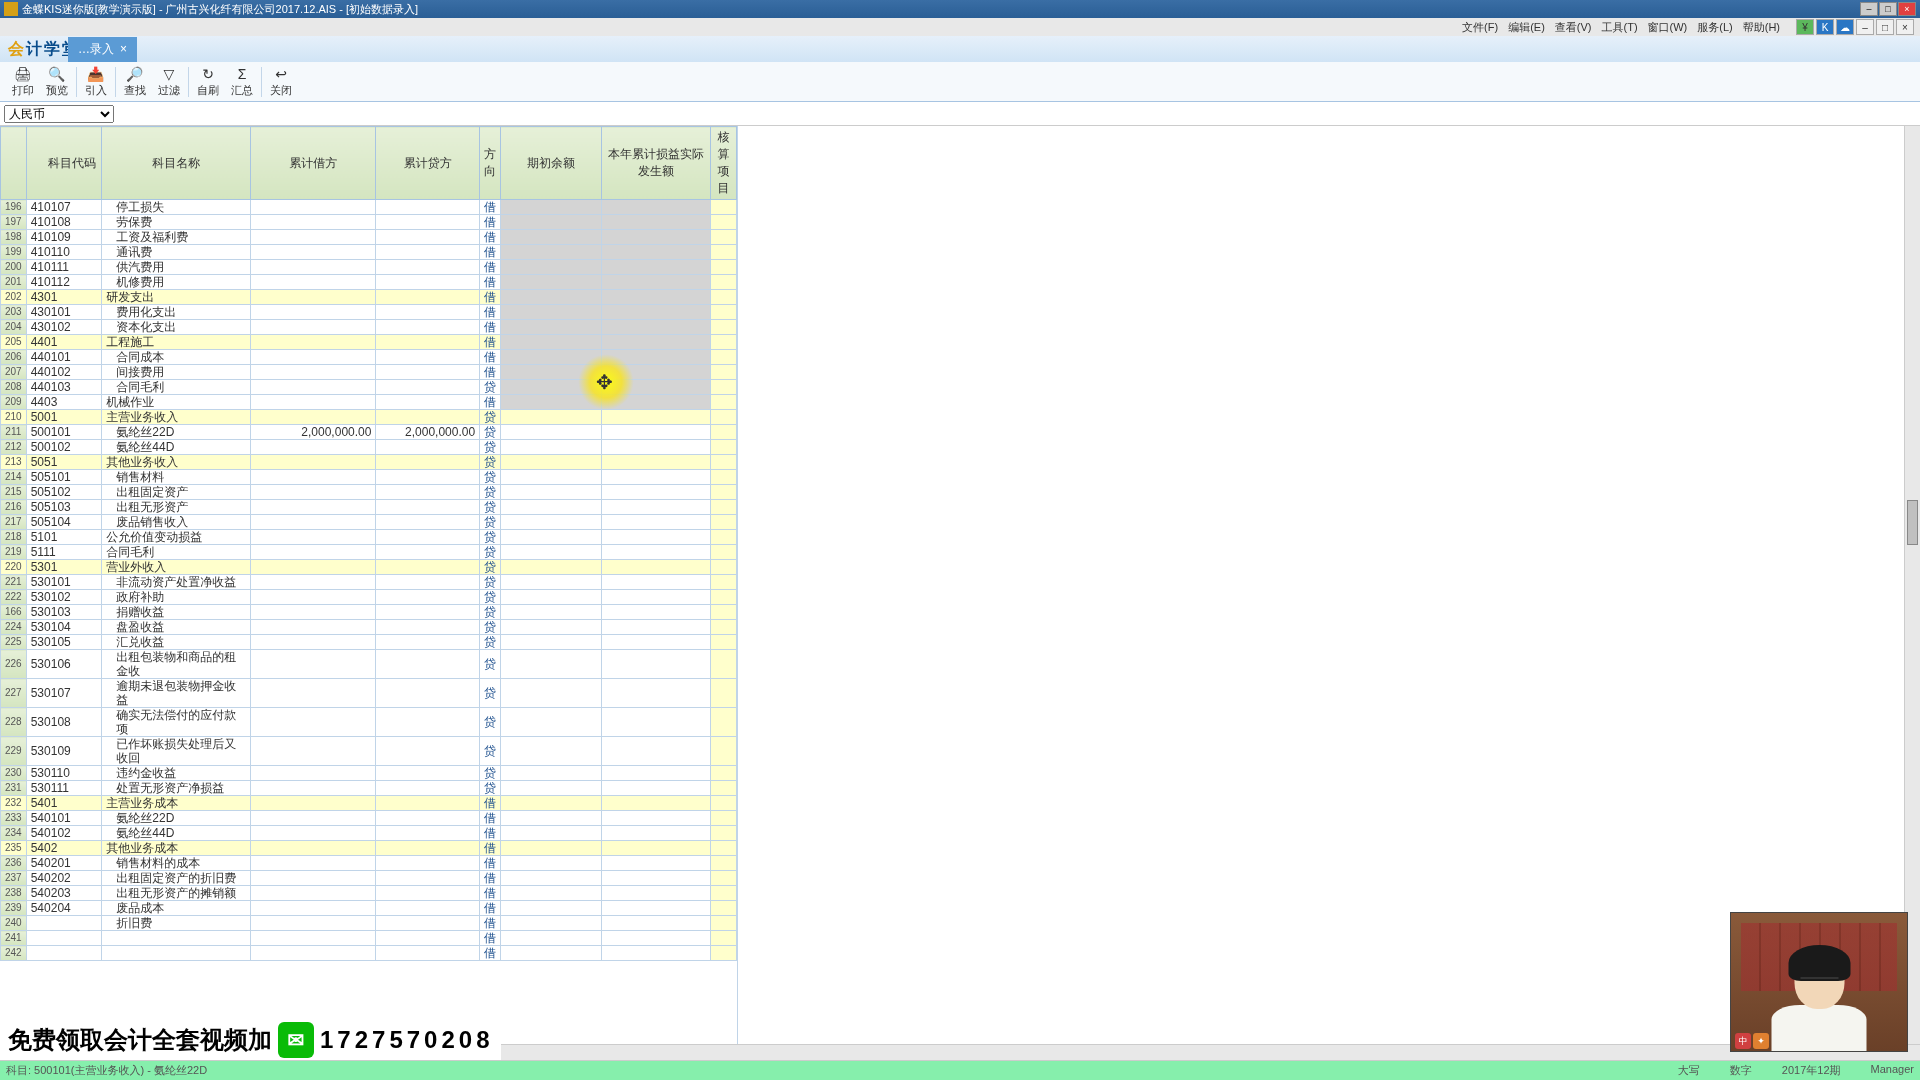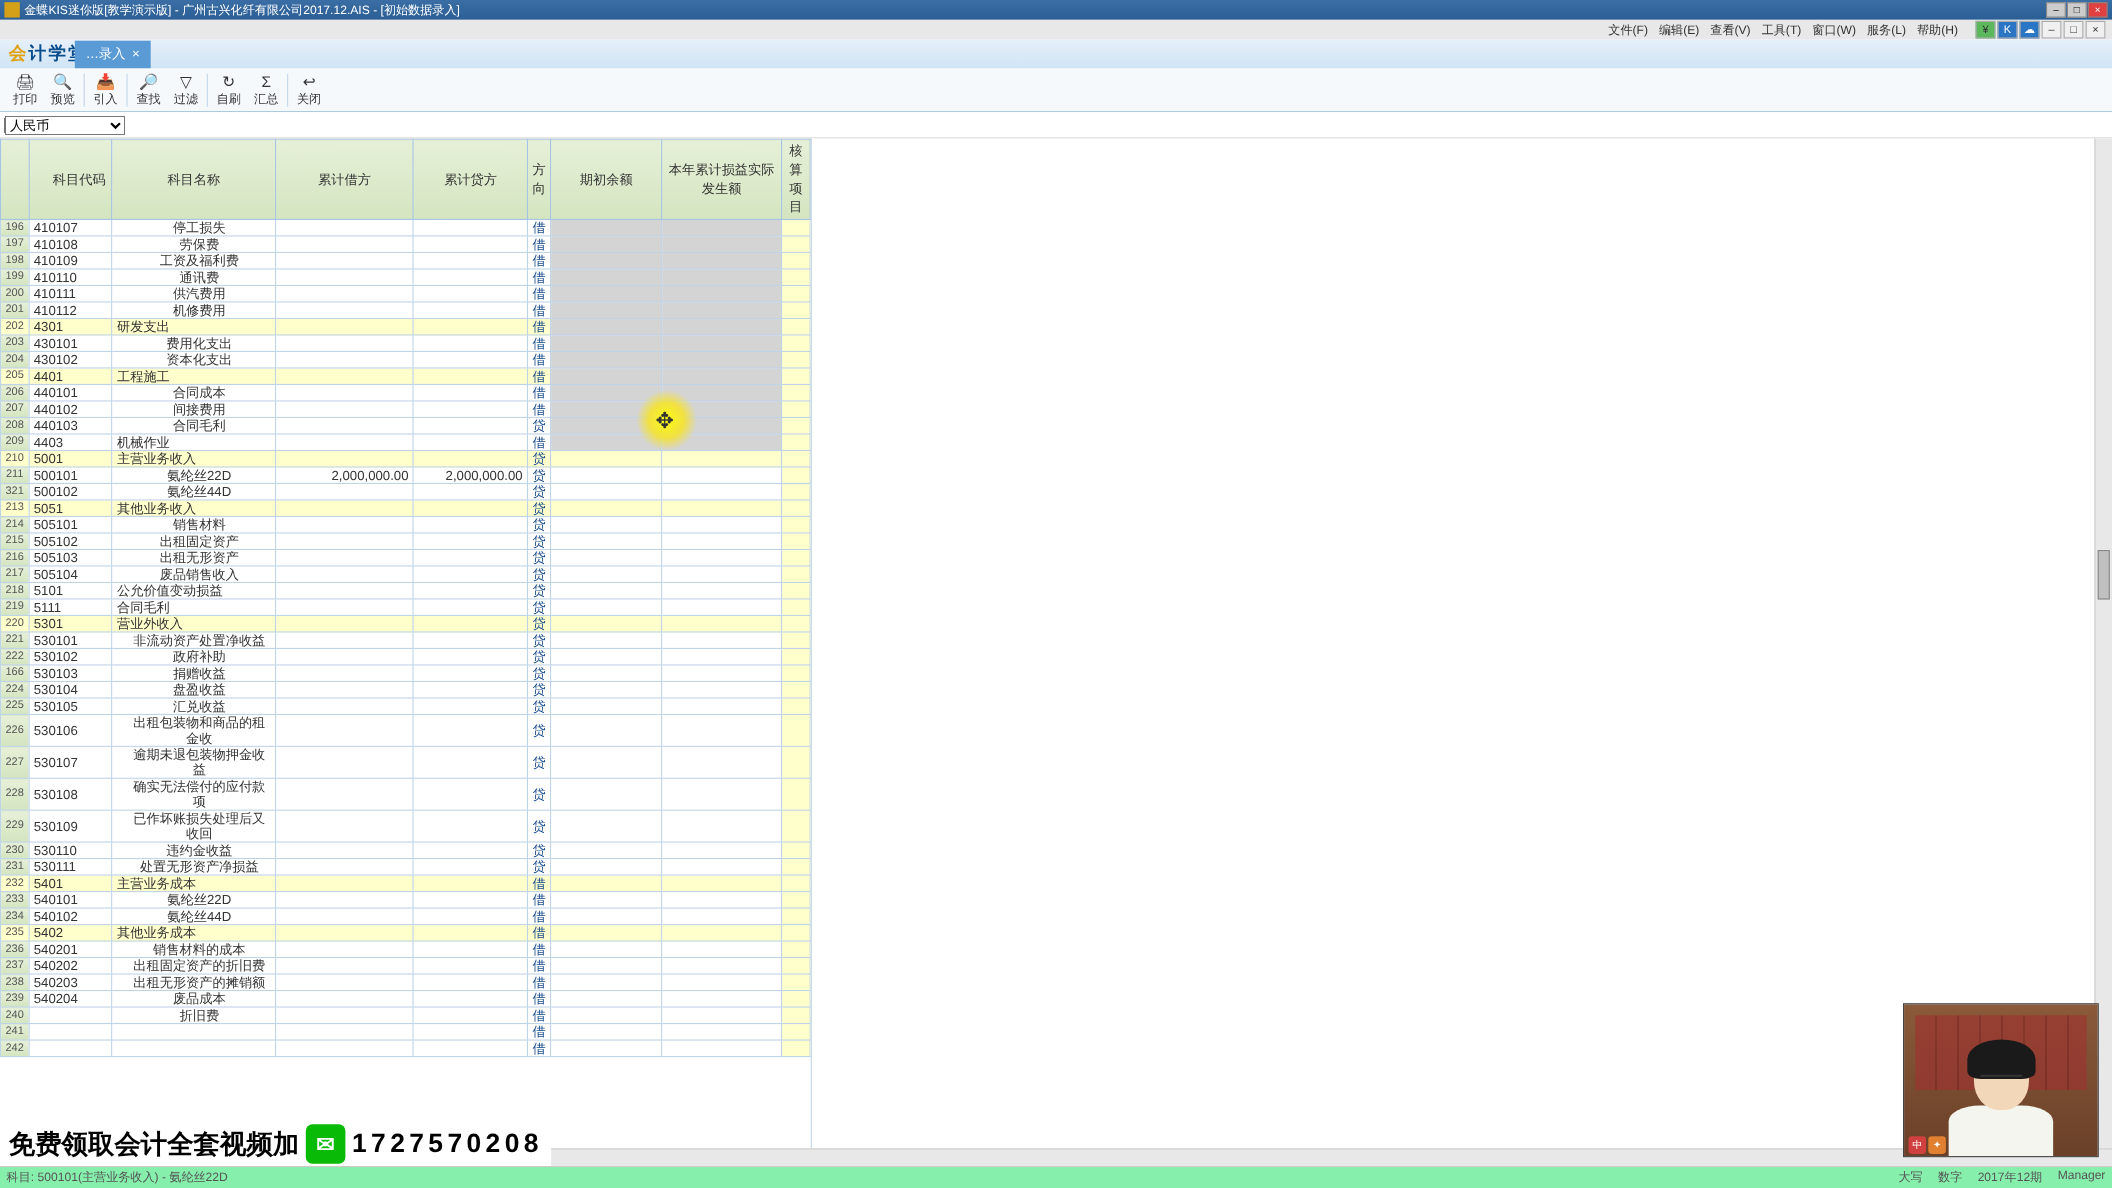--- a/index.html
+++ b/index.html
@@ -63,40 +63,40 @@
 td.rn { background: linear-gradient(#e6f0d8, #d4e5c0); text-align: center; font-size: 10px; color: #555; width: 18px; }
 td.code { width: 76px; }
 td.name { width: 150px; }
 td.deb { width: 126px; text-align: right; }
 td.cre { width: 104px; text-align: right; }
 td.dir { width: 18px; text-align: center; color: #1a4d8c; }
 td.beg { width: 102px; text-align: right; }
 td.yr { width: 110px; }
 td.aux { width: 26px; }
 
-tr.indent1 td.name { padding-left: 14px; text-align: center; }
+tr.indent1 td.name { padding-left: 14px; }
 tr.parent td { background: #ffffcc; }
 tr.gray td.beg { background: #d4d4d4; }
 tr.gray td.yr { background: #d4d4d4; }
 tr.gray td.aux { background: #ffffcc; }
 tr.auxy td.aux { background: #ffffcc; }
 
 
 .cursor-hl { position: absolute; width: 56px; height: 56px; border-radius: 50%; background: radial-gradient(circle, rgba(255,255,0,0.9) 0%, rgba(255,230,0,0.7) 40%, rgba(255,230,0,0) 70%); pointer-events: none; }
 .cursor-cross { position: absolute; font-size: 20px; color: #333; pointer-events: none; }
 
 
 .footer-banner { position: absolute; bottom: 20px; left: 0; height: 40px; display: flex; align-items: center; background: #fff; padding: 0 8px; font-size: 24px; font-weight: bold; font-family: "Microsoft YaHei", sans-serif; z-index: 5; }
 .footer-banner .wx { width: 36px; height: 36px; background: #09bb07; border-radius: 6px; margin: 0 6px; display: flex; align-items: center; justify-content: center; color: #fff; font-size: 20px; }
 .footer-banner .num { letter-spacing: 4px; }
 
 
 .statusbar { position: absolute; bottom: 0; left: 0; right: 0; height: 20px; background: #86efac; border-top: 1px solid #ccc; display: flex; align-items: center; padding: 0 6px; font-size: 11px; color: #555; }
 .statusbar .sb-l { flex: 1; }
-.statusbar .sb-r { display: flex; gap: 14px; }
+.statusbar .sb-r { display: flex; gap: 30px; }
 .h-scroll { position: absolute; bottom: 20px; left: 0; right: 0; height: 16px; background: #e8e8e8; border-top: 1px solid #ccc; }
 
 
 .webcam { position: absolute; right: 12px; bottom: 28px; width: 178px; height: 140px; background: linear-gradient(#8a5a3a, #6a4028); border: 1px solid #444; z-index: 10; overflow: hidden; }
 .webcam .shelf { position: absolute; top: 10px; left: 10px; right: 10px; bottom: 60px; background: repeating-linear-gradient(90deg, #a03030 0 18px, #802020 18px 20px); opacity: 0.6; }
 .webcam .person { position: absolute; bottom: 0; left: 50%; transform: translateX(-50%); width: 95px; height: 100px; }
 .webcam .head { width: 50px; height: 58px; background: #f2d7b8; border-radius: 50% 50% 45% 45%; margin: 0 auto; position: relative; }
 .webcam .hair { position: absolute; top: -6px; left: -6px; right: -6px; height: 36px; background: #1a1a1a; border-radius: 50% 50% 20% 20%; }
 .webcam .glasses { position: absolute; top: 26px; left: 6px; right: 6px; height: 10px; border-top: 2px solid #333; }
 .webcam .body { width: 95px; height: 48px; background: #f5f5f0; border-radius: 30% 30% 0 0; margin-top: -4px; }
@@ -372,21 +372,21 @@
             <td class="code">500101</td>
             <td class="name">氨纶丝22D</td>
             <td class="deb">2,000,000.00</td>
             <td class="cre">2,000,000.00</td>
             <td class="dir">贷</td>
             <td class="beg"></td>
             <td class="yr"></td>
             <td class="aux"></td>
           </tr>
           <tr class="indent1 auxy">
-            <td class="rn">321</td>
+            <td class="rn">212</td>
             <td class="code">500102</td>
             <td class="name">氨纶丝44D</td>
             <td class="deb"></td>
             <td class="cre"></td>
             <td class="dir">贷</td>
             <td class="beg"></td>
             <td class="yr"></td>
             <td class="aux"></td>
           </tr>
           <tr class="parent">

